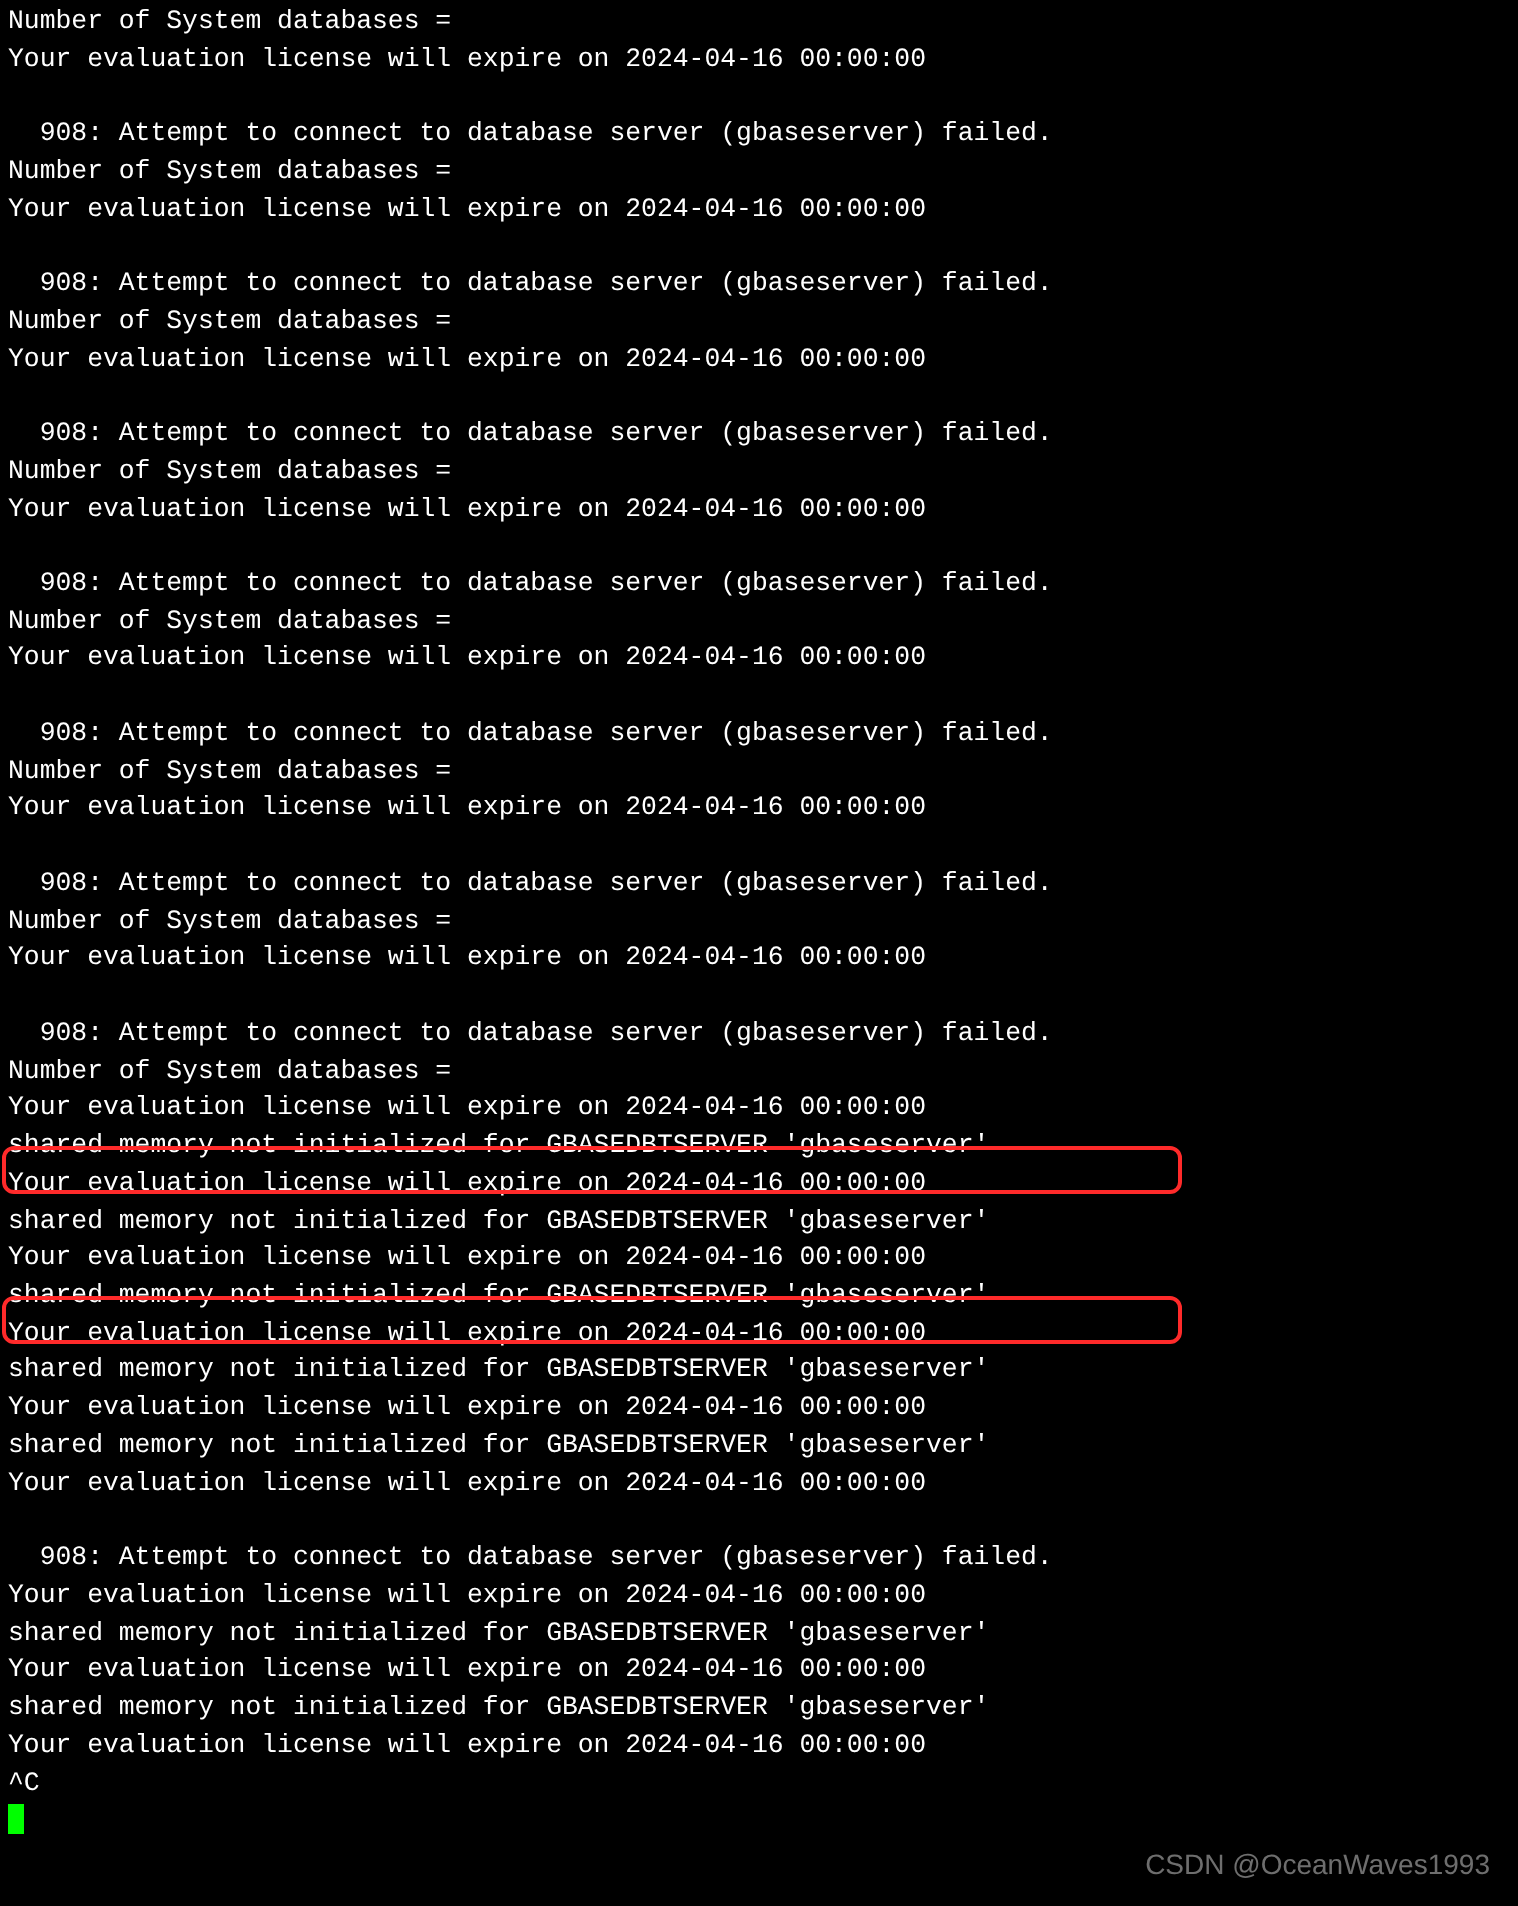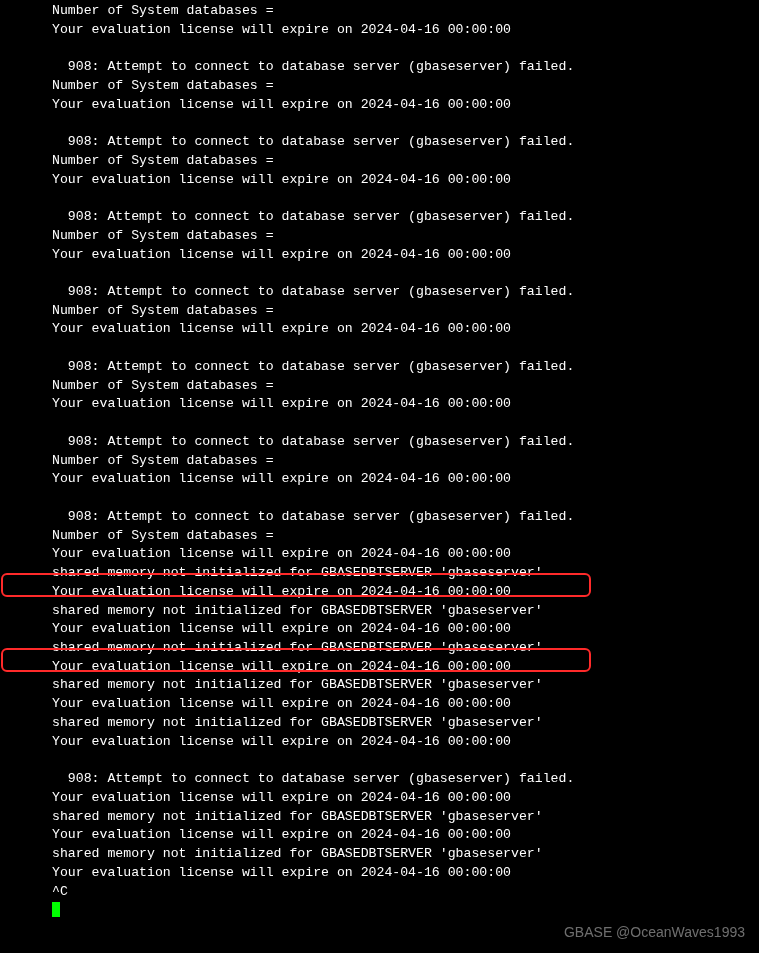--- a/index.html
+++ b/index.html
@@ -11,21 +11,20 @@
     font-size: 13.2px;
     line-height: 1.42;
     width: 759px;
     height: 953px;
     box-sizing: border-box;
     overflow: hidden;
     position: relative;
   }
   .line {
     white-space: pre;
-    margin-left: 48px;
   }
   .blank {
     height: 1.42em;
   }
   .highlight-box {
     position: absolute;
     border: 2.5px solid #ff2a2a;
     border-radius: 6px;
     background: transparent;
     pointer-events: none;
@@ -107,13 +106,13 @@
 <div class="line">Your evaluation license will expire on 2024-04-16 00:00:00</div>
 <div class="line">shared memory not initialized for GBASEDBTSERVER 'gbaseserver'</div>
 <div class="line">Your evaluation license will expire on 2024-04-16 00:00:00</div>
 <div class="line">^C</div>
 
 <div class="line"><span class="cursor"></span></div>
 
 <div class="highlight-box hl1"></div>
 <div class="highlight-box hl2"></div>
 
-<div class="watermark">GBASE @OceanWaves1993</div>
+<div class="watermark">CSDN @OceanWaves1993</div>
 
 </body></html>

